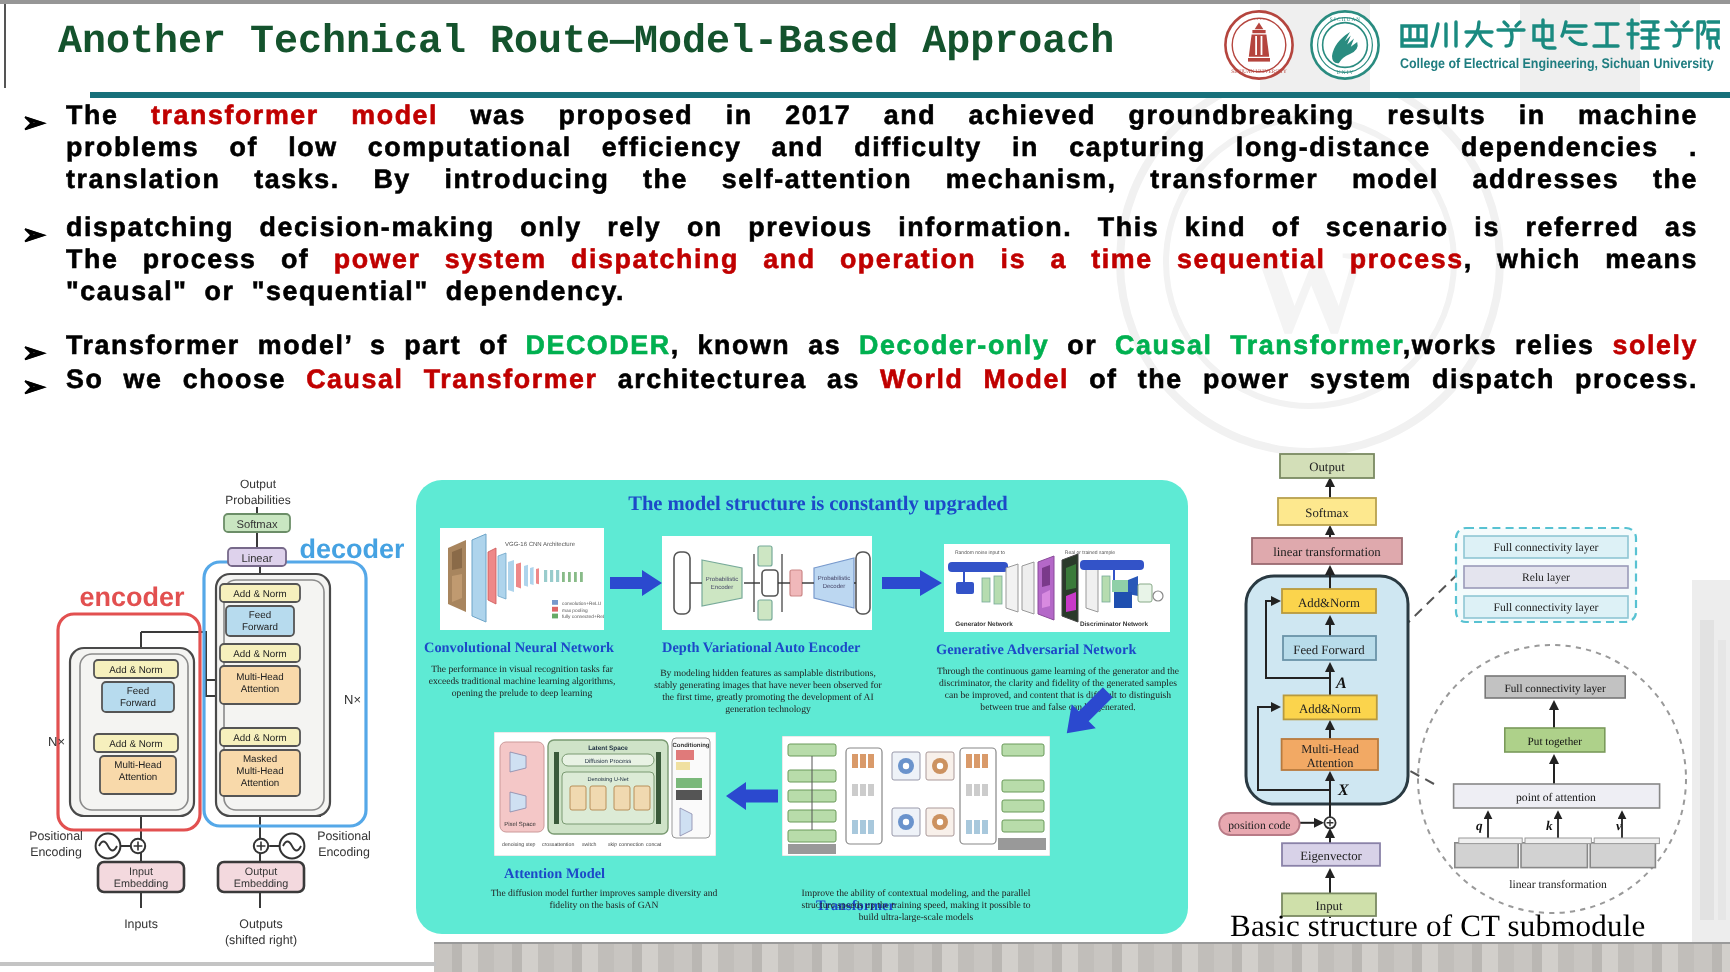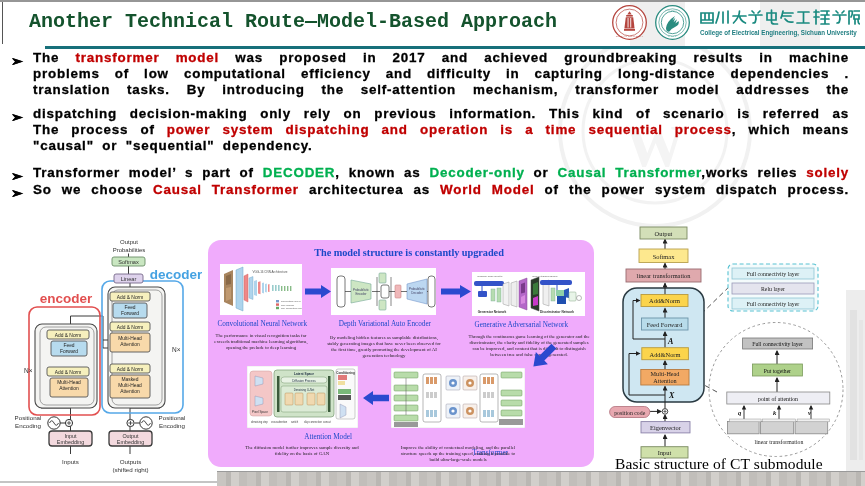--- a/index.html
+++ b/index.html
@@ -23,23 +23,23 @@
 .ll{text-align:left;}
 .red{color:#c00000;margin-top:36px;}
 .grn{color:#00b050;}
 #b1{margin-bottom:8px;}
 #b2{margin-bottom:11px;}
 #b3{margin-bottom:1px;}
 
 #marble{left:217px;top:471px;width:648px;height:14px;background:repeating-linear-gradient(90deg,#c8c5c1 0 9px,#bab7b3 9px 14px,#d2cfcb 14px 22px,#c1beba 22px 30px);border-top:1px solid #9a9a9a;}
 #bline{left:0;top:481px;width:218px;height:2px;background:#c4c4c4;}
 
-#panel{left:208px;top:239.5px;width:386px;height:227px;background:#f0abfc;border-radius:13px;}
+#panel{left:208px;top:239.5px;width:386px;height:227px;background:#5eead4;border-radius:13px;}
 #ptitle{left:16px;top:7.5px;width:370px;text-align:center;font-family:"Liberation Serif",serif;font-weight:bold;font-size:10.3px;color:#1c49c8;letter-spacing:-0.05px;}
-.plabel{font-family:"Liberation Serif",serif;font-weight:normal;font-size:7.2px;color:#1c49c8;text-align:right;white-space:nowrap;}
+.plabel{font-family:"Liberation Serif",serif;font-weight:bold;font-size:7.2px;color:#1c49c8;text-align:left;white-space:nowrap;}
 .pdesc{font-family:"Liberation Serif",serif;font-size:4.8px;color:#222;text-align:center;line-height:5.9px;}
 
 #caption{left:615px;top:455px;font-family:Liberation Serif, serif;font-size:15.5px;color:#000;white-space:nowrap;letter-spacing:0.1px;}
 </style>
 </head>
 <body>
 <div class="abs wmstripe" style="left:630px;width:55px;"></div>
 <div class="abs wmstripe" style="left:760px;width:60px;"></div>
 
 <svg class="abs" style="left:480px;top:46px;" width="385" height="200" viewBox="0 0 385 200">

